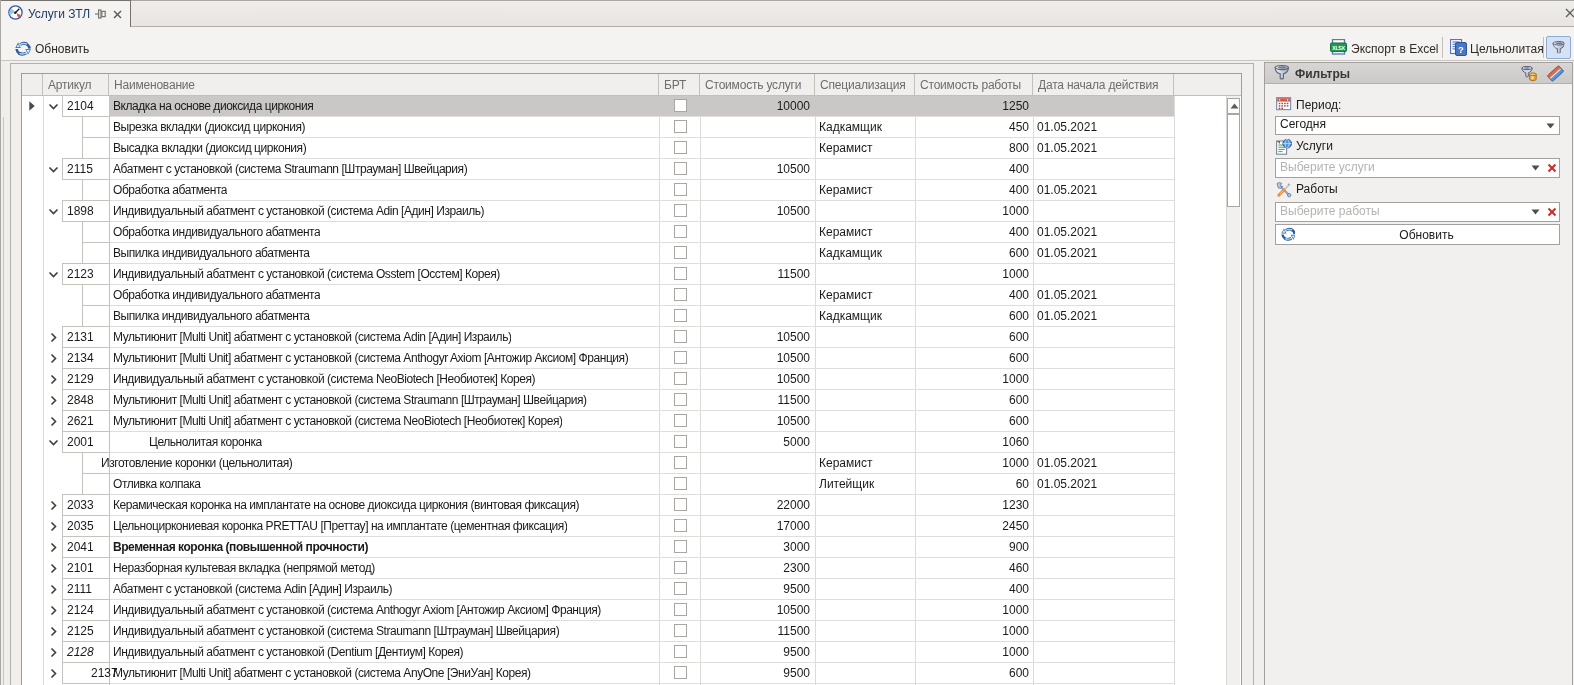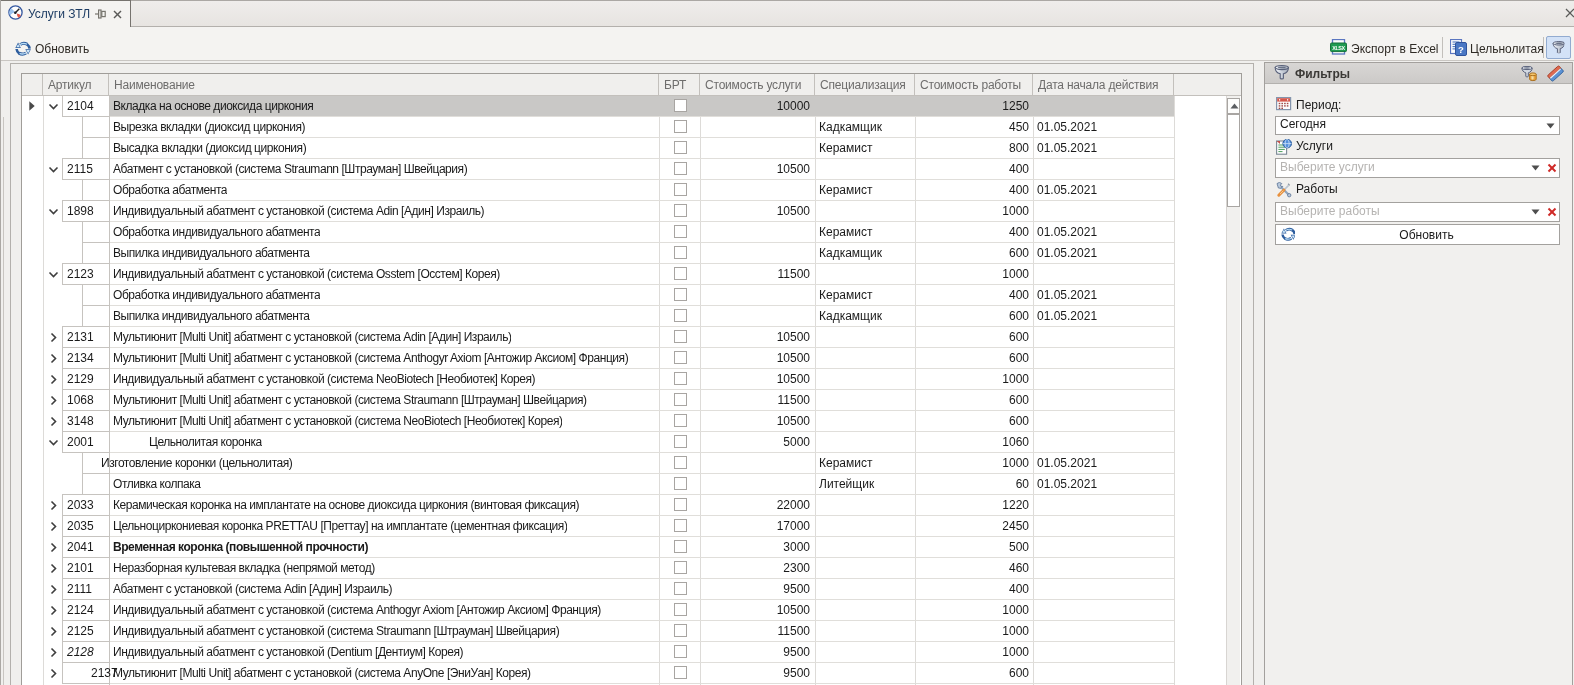--- a/index.html
+++ b/index.html
@@ -362,39 +362,39 @@
 <div style="position:absolute;left:674px;top:372px;width:13px;height:13px;background:#fff;border:1px solid #a8a5a2;"></div>
 <div style="position:absolute;left:701px;top:369px;width:109px;height:20px;">
     <span class="abs vc rt" style="top:0;right:0;height:20px;display:flex;width:100%;justify-content:flex-end;">10500</span>
   </div>
 <div style="position:absolute;left:916px;top:369px;width:113px;height:20px;">
     <span class="abs vc" style="top:0;right:0;height:20px;display:flex;width:100%;justify-content:flex-end;">1000</span>
   </div>
 <div style="position:absolute;left:110px;top:410px;width:1064px;height:1px;background:#e0deda;"></div>
 <div style="position:absolute;left:62px;top:390px;width:47px;height:21px;border-left:1px solid #c6c3bf;border-bottom:1px solid #c6c3bf;background:#fff;"></div>
 <div style="position:absolute;left:67px;top:390px;width:40px;height:20px;">
-    <span class="abs vc" style="top:0;height:20px;">1068</span>
+    <span class="abs vc" style="top:0;height:20px;">2848</span>
   </div>
 <svg class="abs" style="left:48px;top:395px;" width="11" height="11" viewBox="0 0 11 11" xmlns="http://www.w3.org/2000/svg">
     <polyline points="3.5,1.5 7.5,5.5 3.5,9.5" fill="none" stroke="#3e3e3e" stroke-width="1.6"></polyline>
   </svg>
 <div style="position:absolute;left:113px;top:390px;width:545px;height:20px;letter-spacing:-0.45px;">
     <span class="abs vc nw" style="top:0;height:20px;max-width:545px;">Мультиюнит [Multi Unit] абатмент с установкой (система Straumann [Штрауман] Швейцария)</span>
   </div>
 <div style="position:absolute;left:674px;top:393px;width:13px;height:13px;background:#fff;border:1px solid #a8a5a2;"></div>
 <div style="position:absolute;left:701px;top:390px;width:109px;height:20px;">
     <span class="abs vc rt" style="top:0;right:0;height:20px;display:flex;width:100%;justify-content:flex-end;">11500</span>
   </div>
 <div style="position:absolute;left:916px;top:390px;width:113px;height:20px;">
     <span class="abs vc" style="top:0;right:0;height:20px;display:flex;width:100%;justify-content:flex-end;">600</span>
   </div>
 <div style="position:absolute;left:110px;top:431px;width:1064px;height:1px;background:#e0deda;"></div>
 <div style="position:absolute;left:62px;top:411px;width:47px;height:21px;border-left:1px solid #c6c3bf;border-bottom:1px solid #c6c3bf;background:#fff;"></div>
 <div style="position:absolute;left:67px;top:411px;width:40px;height:20px;">
-    <span class="abs vc" style="top:0;height:20px;">3148</span>
+    <span class="abs vc" style="top:0;height:20px;">2621</span>
   </div>
 <svg class="abs" style="left:48px;top:416px;" width="11" height="11" viewBox="0 0 11 11" xmlns="http://www.w3.org/2000/svg">
     <polyline points="3.5,1.5 7.5,5.5 3.5,9.5" fill="none" stroke="#3e3e3e" stroke-width="1.6"></polyline>
   </svg>
 <div style="position:absolute;left:113px;top:411px;width:545px;height:20px;letter-spacing:-0.45px;">
     <span class="abs vc nw" style="top:0;height:20px;max-width:545px;">Мультиюнит [Multi Unit] абатмент с установкой (система NeoBiotech [Необиотек] Корея)</span>
   </div>
 <div style="position:absolute;left:674px;top:414px;width:13px;height:13px;background:#fff;border:1px solid #a8a5a2;"></div>
 <div style="position:absolute;left:701px;top:411px;width:109px;height:20px;">
     <span class="abs vc rt" style="top:0;right:0;height:20px;display:flex;width:100%;justify-content:flex-end;">10500</span>
@@ -460,21 +460,21 @@
     <polyline points="3.5,1.5 7.5,5.5 3.5,9.5" fill="none" stroke="#3e3e3e" stroke-width="1.6"></polyline>
   </svg>
 <div style="position:absolute;left:113px;top:495px;width:545px;height:20px;letter-spacing:-0.45px;">
     <span class="abs vc nw" style="top:0;height:20px;max-width:545px;">Керамическая коронка на имплантате на основе диоксида циркония (винтовая фиксация)</span>
   </div>
 <div style="position:absolute;left:674px;top:498px;width:13px;height:13px;background:#fff;border:1px solid #a8a5a2;"></div>
 <div style="position:absolute;left:701px;top:495px;width:109px;height:20px;">
     <span class="abs vc rt" style="top:0;right:0;height:20px;display:flex;width:100%;justify-content:flex-end;">22000</span>
   </div>
 <div style="position:absolute;left:916px;top:495px;width:113px;height:20px;">
-    <span class="abs vc" style="top:0;right:0;height:20px;display:flex;width:100%;justify-content:flex-end;">1220</span>
+    <span class="abs vc" style="top:0;right:0;height:20px;display:flex;width:100%;justify-content:flex-end;">1230</span>
   </div>
 <div style="position:absolute;left:110px;top:536px;width:1064px;height:1px;background:#e0deda;"></div>
 <div style="position:absolute;left:62px;top:516px;width:47px;height:21px;border-left:1px solid #c6c3bf;border-bottom:1px solid #c6c3bf;background:#fff;"></div>
 <div style="position:absolute;left:67px;top:516px;width:40px;height:20px;">
     <span class="abs vc" style="top:0;height:20px;">2035</span>
   </div>
 <svg class="abs" style="left:48px;top:521px;" width="11" height="11" viewBox="0 0 11 11" xmlns="http://www.w3.org/2000/svg">
     <polyline points="3.5,1.5 7.5,5.5 3.5,9.5" fill="none" stroke="#3e3e3e" stroke-width="1.6"></polyline>
   </svg>
 <div style="position:absolute;left:113px;top:516px;width:545px;height:20px;letter-spacing:-0.45px;">
@@ -496,21 +496,21 @@
     <polyline points="3.5,1.5 7.5,5.5 3.5,9.5" fill="none" stroke="#3e3e3e" stroke-width="1.6"></polyline>
   </svg>
 <div style="position:absolute;left:113px;top:537px;width:545px;height:20px;letter-spacing:-0.45px;">
     <span class="abs vc nw" style="top:0;height:20px;max-width:545px;font-weight:bold;">Временная коронка (повышенной прочности)</span>
   </div>
 <div style="position:absolute;left:674px;top:540px;width:13px;height:13px;background:#fff;border:1px solid #a8a5a2;"></div>
 <div style="position:absolute;left:701px;top:537px;width:109px;height:20px;">
     <span class="abs vc rt" style="top:0;right:0;height:20px;display:flex;width:100%;justify-content:flex-end;">3000</span>
   </div>
 <div style="position:absolute;left:916px;top:537px;width:113px;height:20px;">
-    <span class="abs vc" style="top:0;right:0;height:20px;display:flex;width:100%;justify-content:flex-end;">500</span>
+    <span class="abs vc" style="top:0;right:0;height:20px;display:flex;width:100%;justify-content:flex-end;">900</span>
   </div>
 <div style="position:absolute;left:110px;top:578px;width:1064px;height:1px;background:#e0deda;"></div>
 <div style="position:absolute;left:62px;top:558px;width:47px;height:21px;border-left:1px solid #c6c3bf;border-bottom:1px solid #c6c3bf;background:#fff;"></div>
 <div style="position:absolute;left:67px;top:558px;width:40px;height:20px;">
     <span class="abs vc" style="top:0;height:20px;">2101</span>
   </div>
 <svg class="abs" style="left:48px;top:563px;" width="11" height="11" viewBox="0 0 11 11" xmlns="http://www.w3.org/2000/svg">
     <polyline points="3.5,1.5 7.5,5.5 3.5,9.5" fill="none" stroke="#3e3e3e" stroke-width="1.6"></polyline>
   </svg>
 <div style="position:absolute;left:113px;top:558px;width:545px;height:20px;letter-spacing:-0.45px;">

